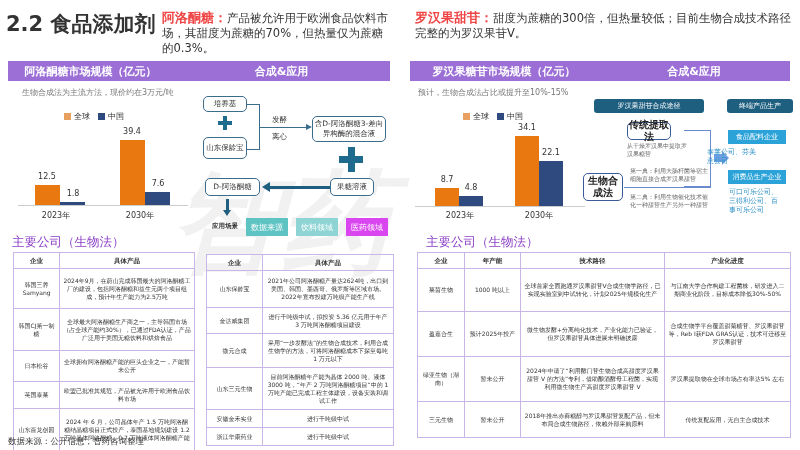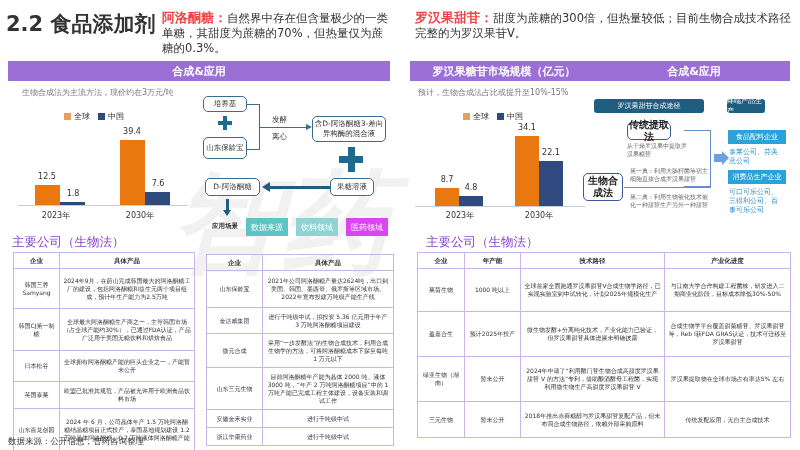--- a/index.html
+++ b/index.html
@@ -31,28 +31,29 @@
 .watermark{position:absolute;color:rgba(200,200,200,0.25);font-weight:bold}
 </style>
 </head>
 <body>
 
 <div class="watermark" style="left:180px;top:150px;font-size:110px;transform:skewX(-15deg)">智药</div>
 
 <div class="abs title">2.2 食品添加剂</div>
 
 <div class="abs intro" style="left:162px;top:10px;width:230px">
-  <b>阿洛酮糖：</b><span>自然界中存在但含量极少的一类单糖，其甜度为蔗糖的70%，但热量仅为蔗糖的0.3%。</span>
+  <b>阿洛酮糖：</b><span>产品被允许用于欧洲食品饮料市场，其甜度为蔗糖的70%，但热量仅为蔗糖的0.3%。</span>
 </div>
 
 <div class="abs intro" style="left:415px;top:10px;width:380px">
   <b>罗汉果甜苷：</b><span>甜度为蔗糖的300倍，但热量较低；目前生物合成技术路径完整的为罗汉果苷V。</span>
 </div>
 
 <div class="abs bar-head" style="left:8px;top:61px;width:382px">
+  <div style="width:165px">阿洛酮糖市场规模（亿元）</div>
   <div style="flex:1">合成&amp;应用</div>
 </div>
 
 <div class="abs bar-head" style="left:410px;top:61px;width:380px">
   <div style="width:188px">罗汉果糖苷市场规模（亿元）</div>
   <div style="flex:1">合成&amp;应用</div>
 </div>
 
 <div class="abs note" style="left:22px;top:87px">生物合成法为主流方法，现价约在3万元/吨</div>
 <div class="abs legend" style="left:64px;top:111px">
@@ -107,32 +108,32 @@
   <div class="bar" style="left:124px;width:24px;height:45px;background:#2f4a7e"></div>
   <div class="vlabel" style="left:17px;bottom:22px">8.7</div>
   <div class="vlabel" style="left:41px;bottom:14px">4.8</div>
   <div class="vlabel" style="left:97px;bottom:74px">34.1</div>
   <div class="vlabel" style="left:121px;bottom:49px">22.1</div>
 </div>
 <div class="xlabel" style="left:440px;top:210px">2023年</div>
 <div class="xlabel" style="left:519px;top:210px">2030年</div>
 
 <div class="darkbtn" style="left:594px;top:99px;width:110px;height:14px">罗汉果甜苷合成途径</div>
-<div class="darkbtn" style="left:727px;top:99px;width:38px;height:14px">终端产品生产</div>
+<div class="darkbtn" style="left:727px;top:99px;width:66px;height:14px">终端产品生产</div>
 <div class="rbox" style="left:627px;top:122px;width:44px;height:18px">传统提取法</div>
 <div class="small" style="left:627px;top:142px;width:60px">从干燥罗汉果中提取罗汉果糖苷</div>
 <div class="small" style="left:630px;top:167px;width:80px">第一典：利用大肠杆菌等宿主细胞直接合成罗汉果甜苷</div>
 <div class="small" style="left:630px;top:193px;width:80px">第二典：利用生物催化技术催化一种甜苷生产另外一种甜苷</div>
 <div class="rbox" style="left:583px;top:173px;width:40px;height:28px">生物合成法</div>
 <div class="abs" style="left:684px;top:130px;width:27px;height:57px;border:1px solid #6a8ad0;border-left:none"></div>
 <div class="abs" style="left:624px;top:187px;width:87px;height:1px;background:#6a8ad0"></div>
 <div class="abs" style="left:714px;top:154px;width:8px;height:8px;background:#6aa0e0"></div>
 <div class="abs" style="left:722px;top:151px;border-left:7px solid #6aa0e0;border-top:7px solid transparent;border-bottom:7px solid transparent"></div>
 <div class="bluebtn" style="left:728px;top:130px;width:58px;height:14px">食品配料企业</div>
-<div class="blue-text" style="left:729px;top:148px;width:55px">泰莱公司、芬美意公司</div>
+<div class="blue-text" style="left:707px;top:148px;width:55px">泰莱公司、芬美意公司</div>
 <div class="bluebtn" style="left:728px;top:170px;width:58px;height:14px">消费品生产企业</div>
 <div class="blue-text" style="left:729px;top:188px;width:55px">可口可乐公司、三得利公司、百事可乐公司</div>
 
 <div class="abs section-title" style="left:12px;top:234px">主要公司（生物法）</div>
 
 <table style="left:13px;top:252px;width:182px">
   <thead>
       <tr>
     <th style="width:46px">企业</th>
     <th>具体产品</th>

